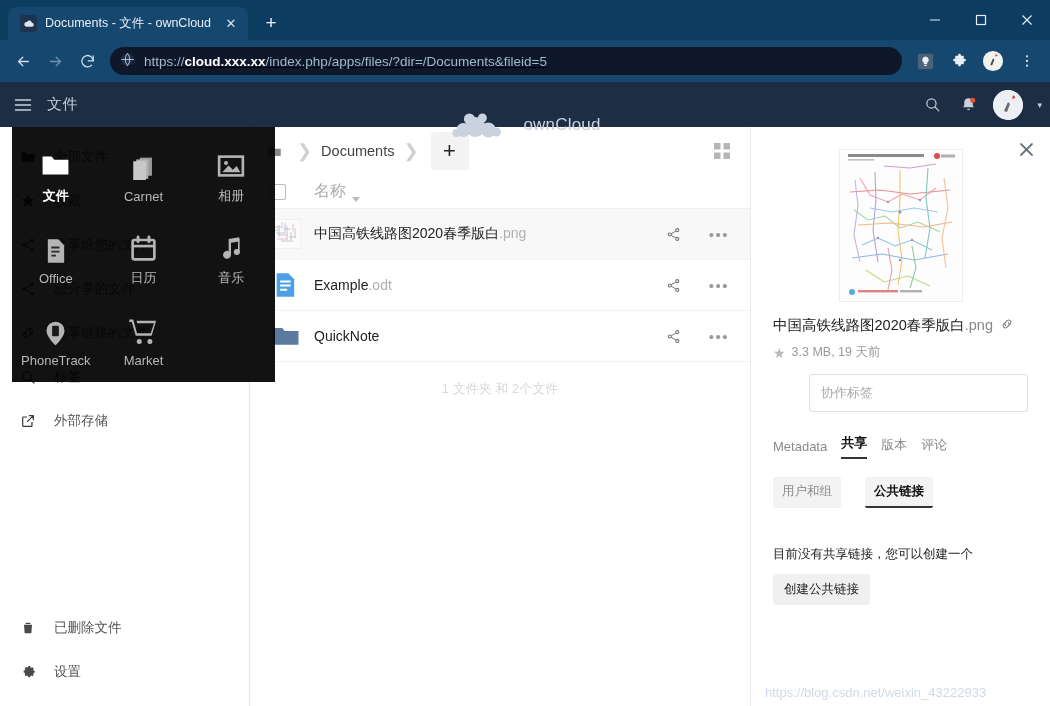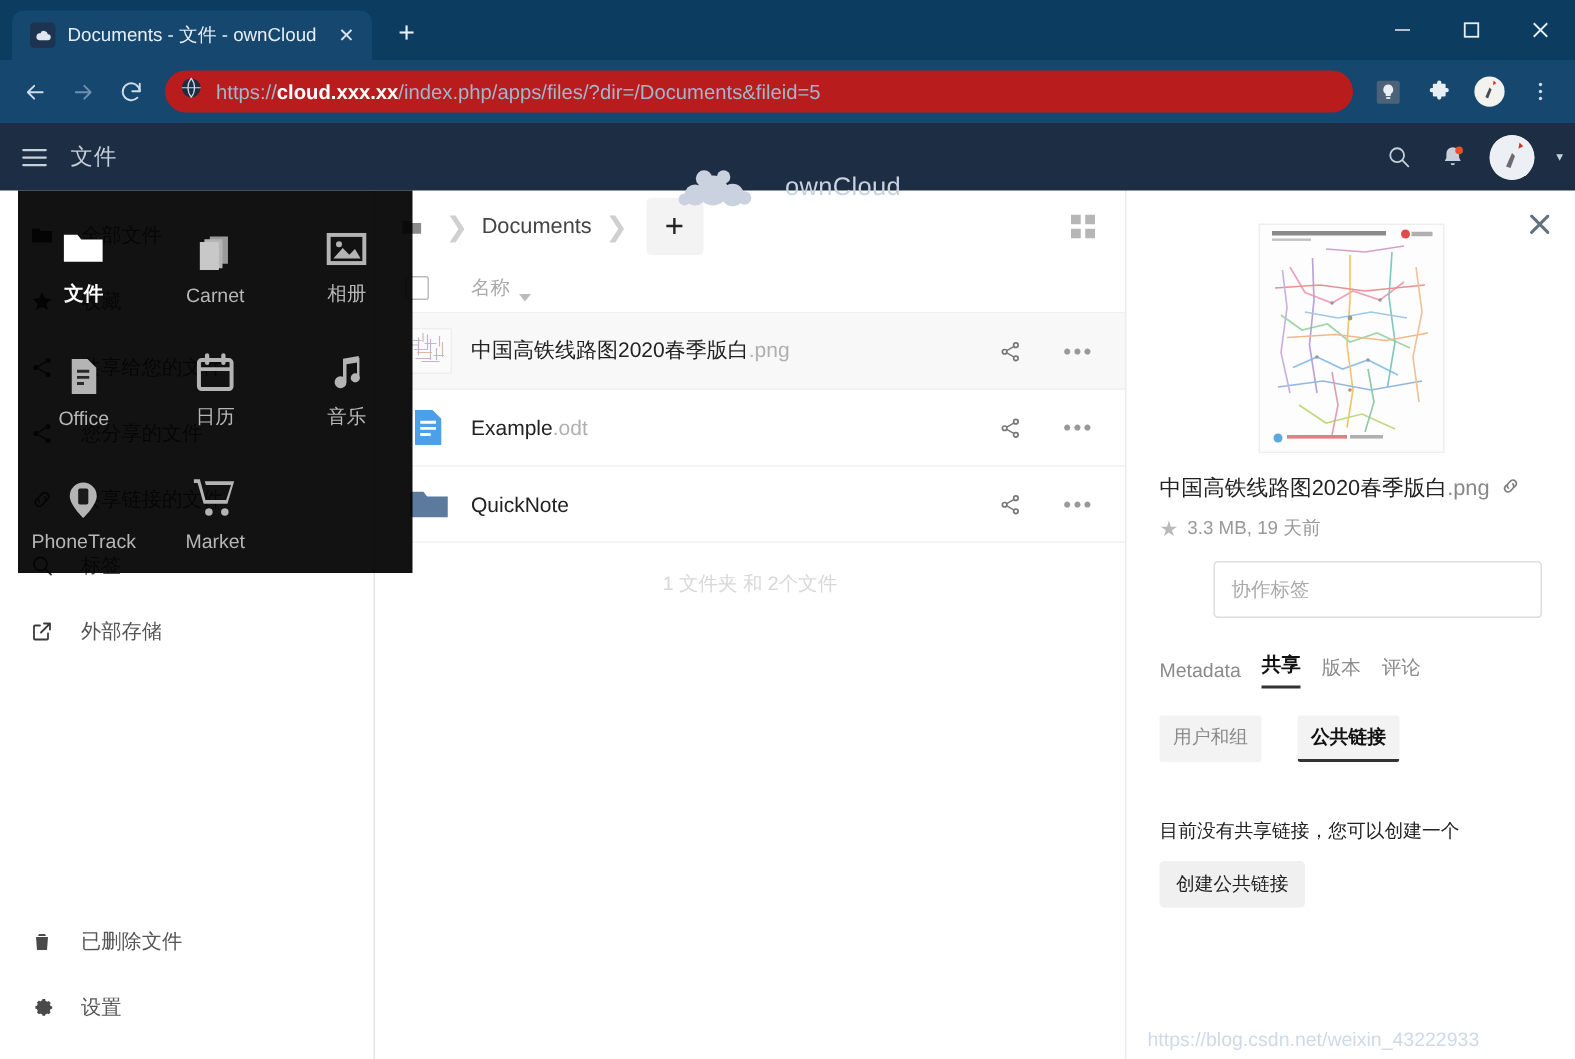--- a/index.html
+++ b/index.html
@@ -59,23 +59,24 @@
     padding: 0 8px; gap: 2px;
   }
   .tb-btn {
     width: 30px; height: 30px; border-radius: 50%;
     display:flex; align-items:center; justify-content:center;
     color:#cfdcea; flex: 0 0 auto;
   }
   .tb-btn.dim { color:#6f90ae; }
   .omnibox {
     flex: 1 1 auto; height: 28px; margin: 0 6px 0 6px;
-    background: #b91c1c; border-radius: 14px;
+    background: #0f172a; border-radius: 14px;
     display: flex; align-items: center; padding: 0 10px; gap: 9px;
     min-width: 0;
+    text-decoration: underline;
   }
   .omni-text {
     font-size: 13.5px; color: #9fb6cc; white-space: nowrap;
     overflow: hidden; text-overflow: ellipsis;
   }
   .omni-text b { color: #ffffff; font-weight: 700; }
   .tb-right { display:flex; align-items:center; gap:4px; }
 
   
   .oc { position: relative; width: 1050px; height: 624px; background: #fff; overflow: hidden; }
@@ -134,21 +135,21 @@
   }
   .crumb-spacer { flex:1 1 auto; }
   .grid-toggle { color:#b6b6b6; display:flex;align-items:center;justify-content:center; width:24px;height:24px;}
 
   .tablehdr {
     height: 34px; display:flex; align-items:center;
     padding-left: 20px; gap: 0;
     border-bottom: 1px solid #f0f0f0;
   }
   .hdr-check { width:16px;height:16px;border:1.4px solid #bcbcbc;border-radius:2px; flex:0 0 16px; }
-  .hdr-name { margin-left: 28px; color:#aaa; font-size:13px; display:flex; align-items:flex-end; gap:6px;}
+  .hdr-name { margin-left: 28px; color:#aaa; font-size:16px; display:flex; align-items:flex-end; gap:6px;}
   .caret-dn { width:0;height:0;border-left:4.5px solid transparent;border-right:4.5px solid transparent;border-top:5px solid #bbb;}
 
   .filerow {
     height: 51px; display:flex; align-items:center;
     padding: 0 8px 0 20px;
     border-bottom: 1px solid #f2f2f2;
   }
   .filerow.selected { background:#f8f8f8; }
   .f-thumb { width:32px;height:32px; flex:0 0 32px; margin-right:12px; display:flex;align-items:center;justify-content:center; overflow:hidden;}
   .f-name { font-size:14px; color:#222; white-space:nowrap; overflow:hidden; text-overflow:ellipsis; flex:1 1 auto;}

